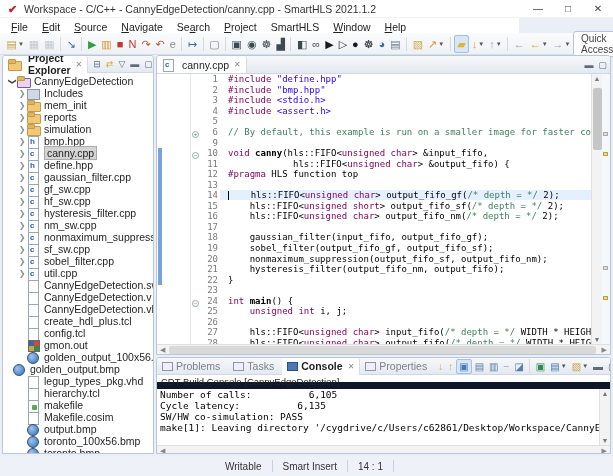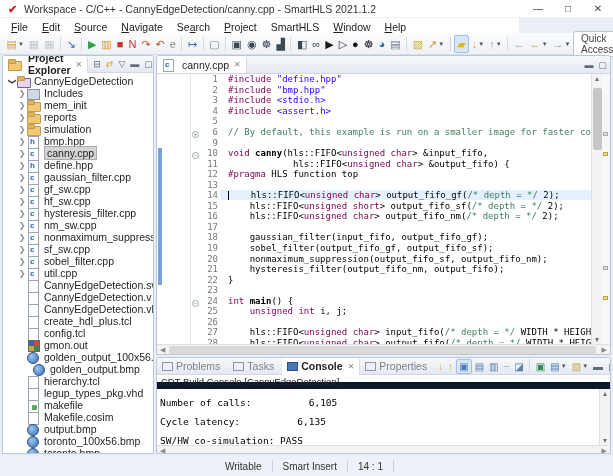--- a/index.html
+++ b/index.html
@@ -92,21 +92,21 @@
   
   .ctab-icon { width:11px; height:9px; display:inline-block; border:1px solid #8a97a8; background:#eef; }
   .ctab-icon.blue { background:#4a78b5; border-color:#2a4f85; }
   #con-toolbar { margin-left:auto; display:flex; align-items:center; padding-right:2px; }
   .cbtn { height:15px; display:flex; align-items:center; padding:0 2px; border-radius:2px; margin-left:1px; }
   .cbtn .g { font-size:10px; }
   .cbtn.pressed { background:#d8e6f8; border:1px solid #9fc0e8; }
   .cbtn .drop { font-size:6px; color:#555; margin-left:1px; }
   #con-header { height:14px; background:#fff; font-size:9.5px; color:#222; padding:1px 4px; border-bottom:7px solid #0f172a; }
   #con-body { position:absolute; top:31px; left:0; right:11px; bottom:8px; background:#fff; overflow:hidden; }
-  .conline { font-family:"DejaVu Sans Mono", monospace; font-size:9.5px; height:11px; white-space:pre; color:#000; padding-left:3px;margin-top:8px; }
+  .conline { font-family:"DejaVu Sans Mono", monospace; font-size:9.5px; height:11px; white-space:pre; color:#000; padding-left:3px; }
   .conline.info { color:#2020c8; }
   #con-vscroll { position:absolute; top:31px; right:0; width:11px; bottom:8px; background:#f3f3f3; border-left:1px solid #e0e0e0; }
   #console .hscroll { height:8px; }
 
   
   #statusbar { left:0; top:456px; width:613px; height:20px; background:#eef1f7; display:flex; align-items:center; font-size:10px; color:#333; }
   .scell { padding:0 10px; }
   .ssep { width:1px; height:12px; background:#c9d0da; }
   #status-spacer { width:215px; }
 </style>
@@ -383,34 +383,34 @@
       <div class="trow" style="padding-left: 14px;">
         <span class="exp"></span>
         <span class="ticon chart"></span>
         <span class="lbl-wrap"><span>gmon.out</span></span>
       </div>
       <div class="trow" style="padding-left: 14px;">
         <span class="exp"></span>
         <span class="ticon bmp"></span>
         <span class="lbl-wrap"><span>golden_output_100x56.bmp</span></span>
       </div>
-      <div class="trow" style="padding-left: 20px;">
+      <div class="trow" style="padding-left: 0;">
         <span class="exp"></span>
         <span class="ticon bmp"></span>
         <span class="lbl-wrap"><span>golden_output.bmp</span></span>
       </div>
       <div class="trow" style="padding-left: 14px;">
         <span class="exp"></span>
         <span class="ticon file"></span>
+        <span class="lbl-wrap"><span>legup_types_pkg.vhd</span></span>
+      </div>
+      <div class="trow" style="padding-left: 14px;">
+        <span class="exp"></span>
+        <span class="ticon file"></span>
         <span class="lbl-wrap"><span>hierarchy.tcl</span></span>
-      </div>
-      <div class="trow" style="padding-left: 14px;">
-        <span class="exp"></span>
-        <span class="ticon file"></span>
-        <span class="lbl-wrap"><span>legup_types_pkg.vhd</span></span>
       </div>
       <div class="trow" style="padding-left: 14px;">
         <span class="exp"></span>
         <span class="ticon makefile"></span>
         <span class="lbl-wrap"><span>makefile</span></span>
       </div>
       <div class="trow" style="padding-left: 14px;">
         <span class="exp"></span>
         <span class="ticon file"></span>
         <span class="lbl-wrap"><span>Makefile.cosim</span></span>

